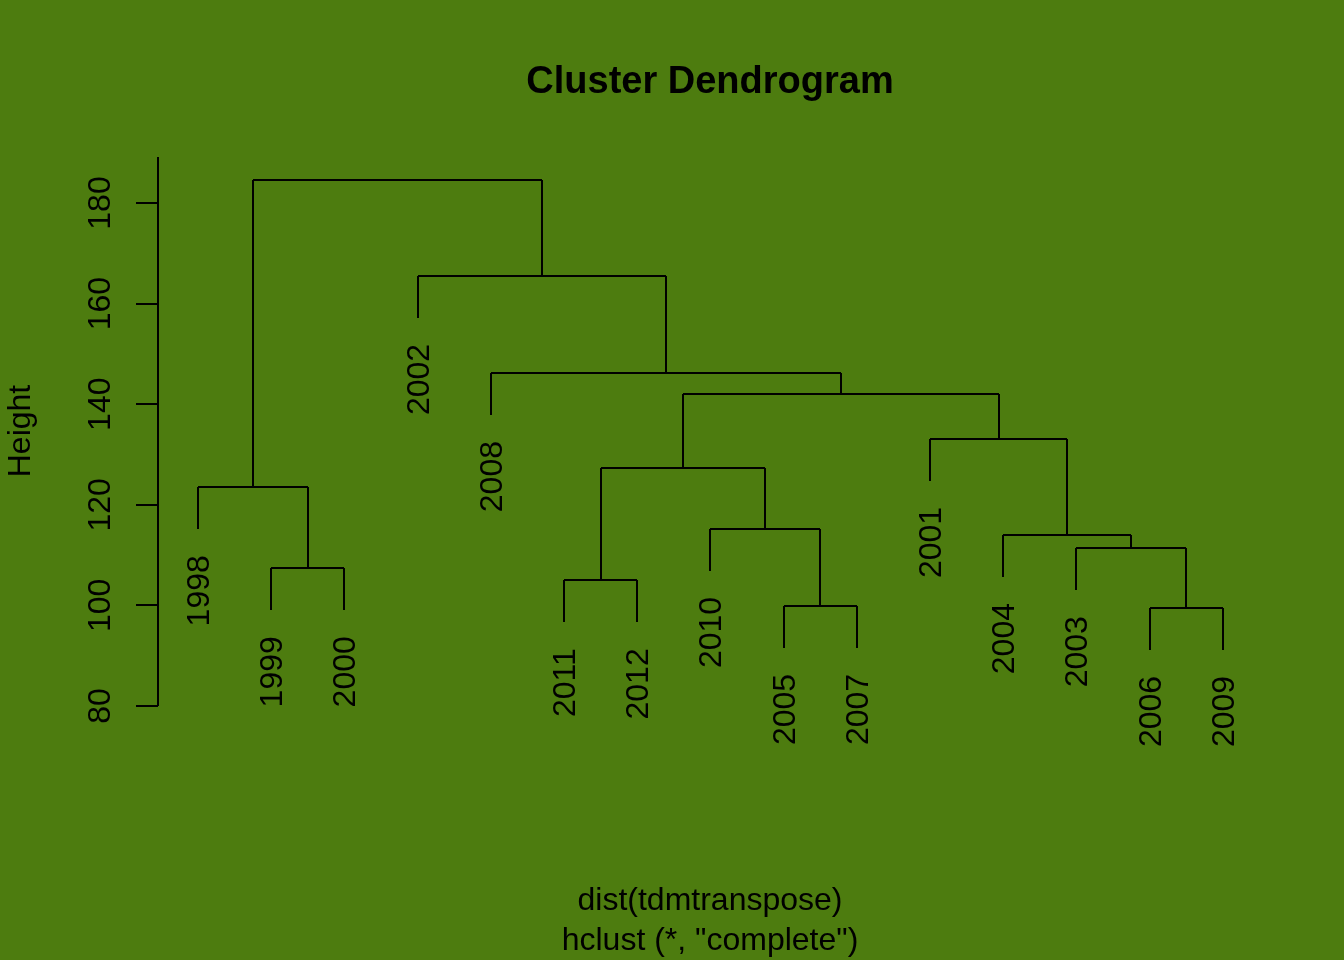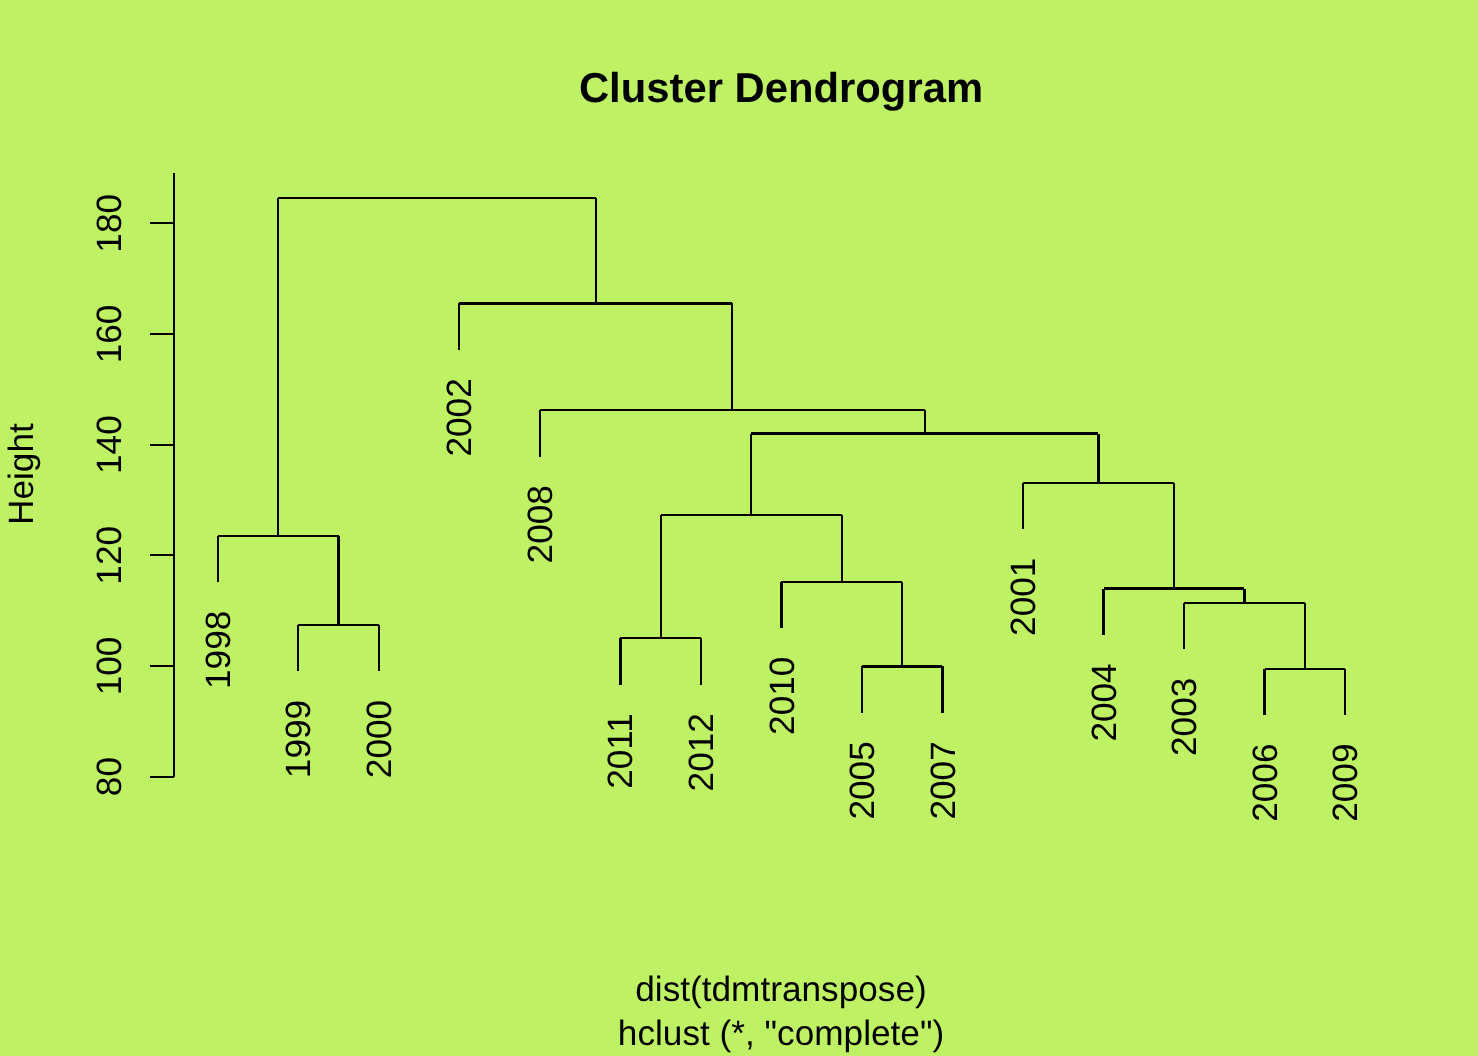--- a/index.html
+++ b/index.html
@@ -4,21 +4,21 @@
 <style>
   html, body {
     margin: 0;
     padding: 0;
     background: #ffffff;
   }
   .figure {
     position: relative;
     width: 1344px;
     height: 960px;
-    background: #bef264;
+    background: #4d7c0f;
     overflow: hidden;
     font-family: "Liberation Sans", sans-serif;
   }
   svg text {
     font-family: "Liberation Sans", sans-serif;
     fill: #000000;
   }
   .plot-title {
     font-size: 38px;
     font-weight: bold;

